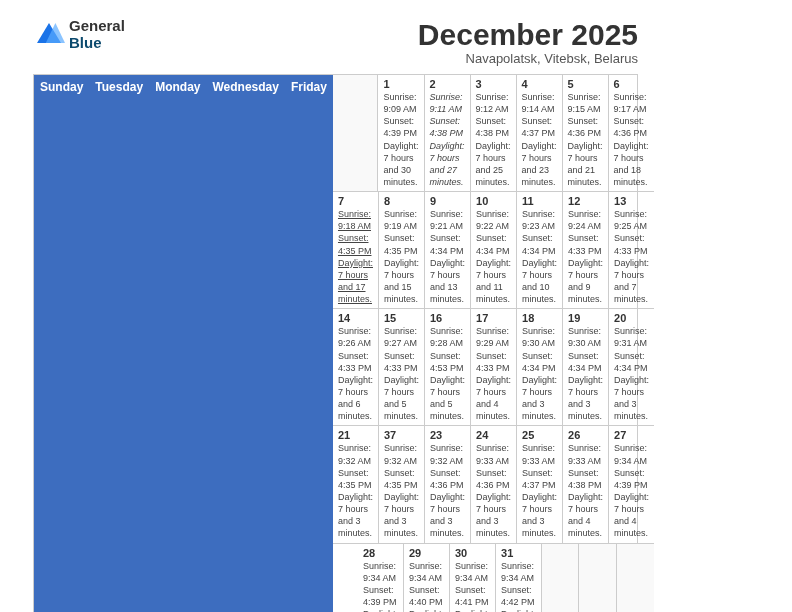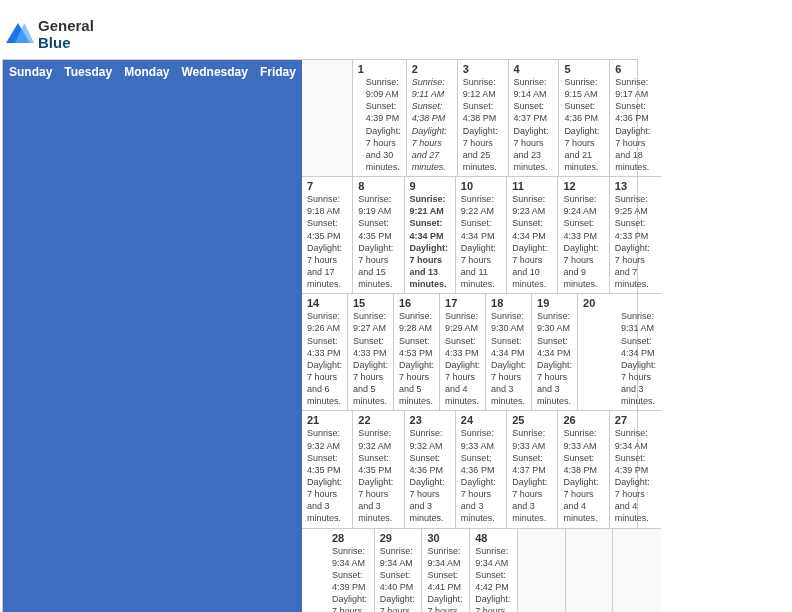--- a/index.html
+++ b/index.html
@@ -6,21 +6,21 @@
     body {
       font-family: Arial, sans-serif;
       background: #fff;
       width: 792px;
       height: 612px;
       overflow: hidden;
     }
     .page {
       width: 656px;
       height: 612px;
-      padding: 18px 18px 10px 2px;
+      padding: 18px 18px 10px 33px;
       display: flex;
       flex-direction: column;
     }
     .header {
       display: flex;
       justify-content: space-between;
       align-items: flex-start;
       margin-bottom: 8px;
     }
     .logo {
@@ -128,36 +128,40 @@
     <div class="logo">
       <svg class="logo-icon" viewBox="0 0 40 40">
         <polygon points="20,5 35,30 5,30" fill="#1a73e8"></polygon>
         <polygon points="28,5 40,30 16,30" fill="#5aabff" opacity="0.7"></polygon>
       </svg>
       <div class="logo-text">
         <span class="logo-general">General</span>
         <span class="logo-blue">Blue</span>
       </div>
     </div>
+    <div class="title-section">
+      <div class="month-title">December 2025</div>
+      <div class="location">Navapolatsk, Vitebsk, Belarus</div>
+    </div>
   </div>
 
   <div class="calendar">
     <div class="day-headers">
     <div class="day-header">Sunday</div>
         <div class="day-header">Tuesday</div>
         <div class="day-header">Monday</div>
         <div class="day-header">Wednesday</div>
         <div class="day-header">Friday</div>
       </div>
     <div class="calendar-body">
     <div class="calendar-row">
           <div class="cell empty"></div>
           <div class="cell">
             <span class="cell-day">1</span>
-            <div class="cell-info" style="white-space: pre-line; margin-left: 8px;">Sunrise: 9:09 AM
+            <div class="cell-info" style="white-space: pre-line;">Sunrise: 9:09 AM
 Sunset: 4:39 PM
 Daylight: 7 hours
 and 30 minutes.</div>
           </div>
           <div class="cell">
             <span class="cell-day">2</span>
             <div class="cell-info" style="white-space: pre-line; font-style: italic;">Sunrise: 9:11 AM
 Sunset: 4:38 PM
 Daylight: 7 hours
 and 27 minutes.</div>
@@ -187,35 +191,35 @@
             <span class="cell-day">6</span>
             <div class="cell-info" style="white-space: pre-line;">Sunrise: 9:17 AM
 Sunset: 4:36 PM
 Daylight: 7 hours
 and 18 minutes.</div>
           </div>
         </div>
         <div class="calendar-row">
           <div class="cell">
             <span class="cell-day">7</span>
-            <div class="cell-info" style="white-space: pre-line;">Sunrise: 9:18 AM
+            <div class="cell-info" style="white-space: pre-line; text-decoration: underline;">Sunrise: 9:18 AM
 Sunset: 4:35 PM
 Daylight: 7 hours
 and 17 minutes.</div>
           </div>
           <div class="cell">
             <span class="cell-day">8</span>
             <div class="cell-info" style="white-space: pre-line;">Sunrise: 9:19 AM
 Sunset: 4:35 PM
 Daylight: 7 hours
 and 15 minutes.</div>
           </div>
           <div class="cell">
             <span class="cell-day">9</span>
-            <div class="cell-info" style="white-space: pre-line; font-weight: bold;">Sunrise: 9:21 AM
+            <div class="cell-info" style="white-space: pre-line;">Sunrise: 9:21 AM
 Sunset: 4:34 PM
 Daylight: 7 hours
 and 13 minutes.</div>
           </div>
           <div class="cell">
             <span class="cell-day">10</span>
             <div class="cell-info" style="white-space: pre-line;">Sunrise: 9:22 AM
 Sunset: 4:34 PM
 Daylight: 7 hours
 and 11 minutes.</div>
@@ -280,36 +284,36 @@
           </div>
           <div class="cell">
             <span class="cell-day">19</span>
             <div class="cell-info" style="white-space: pre-line;">Sunrise: 9:30 AM
 Sunset: 4:34 PM
 Daylight: 7 hours
 and 3 minutes.</div>
           </div>
           <div class="cell">
             <span class="cell-day">20</span>
-            <div class="cell-info" style="white-space: pre-line; margin-left: 38px;">Sunrise: 9:31 AM
+            <div class="cell-info" style="white-space: pre-line;">Sunrise: 9:31 AM
 Sunset: 4:34 PM
 Daylight: 7 hours
 and 3 minutes.</div>
           </div>
         </div>
         <div class="calendar-row">
           <div class="cell">
             <span class="cell-day">21</span>
             <div class="cell-info" style="white-space: pre-line;">Sunrise: 9:32 AM
 Sunset: 4:35 PM
 Daylight: 7 hours
 and 3 minutes.</div>
           </div>
           <div class="cell">
-            <span class="cell-day">22</span>
+            <span class="cell-day">37</span>
             <div class="cell-info" style="white-space: pre-line;">Sunrise: 9:32 AM
 Sunset: 4:35 PM
 Daylight: 7 hours
 and 3 minutes.</div>
           </div>
           <div class="cell">
             <span class="cell-day">23</span>
             <div class="cell-info" style="white-space: pre-line;">Sunrise: 9:32 AM
 Sunset: 4:36 PM
 Daylight: 7 hours
@@ -360,21 +364,21 @@
 and 6 minutes.</div>
           </div>
           <div class="cell">
             <span class="cell-day">30</span>
             <div class="cell-info" style="white-space: pre-line;">Sunrise: 9:34 AM
 Sunset: 4:41 PM
 Daylight: 7 hours
 and 7 minutes.</div>
           </div>
           <div class="cell">
-            <span class="cell-day">48</span>
+            <span class="cell-day">31</span>
             <div class="cell-info" style="white-space: pre-line;">Sunrise: 9:34 AM
 Sunset: 4:42 PM
 Daylight: 7 hours
 and 8 minutes.</div>
           </div>
           <div class="cell empty"></div>
           <div class="cell empty"></div>
           <div class="cell empty"></div>
         </div>
       </div>

